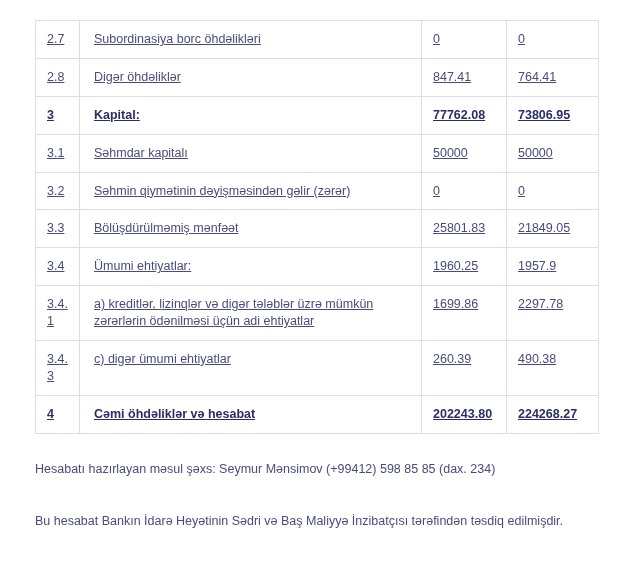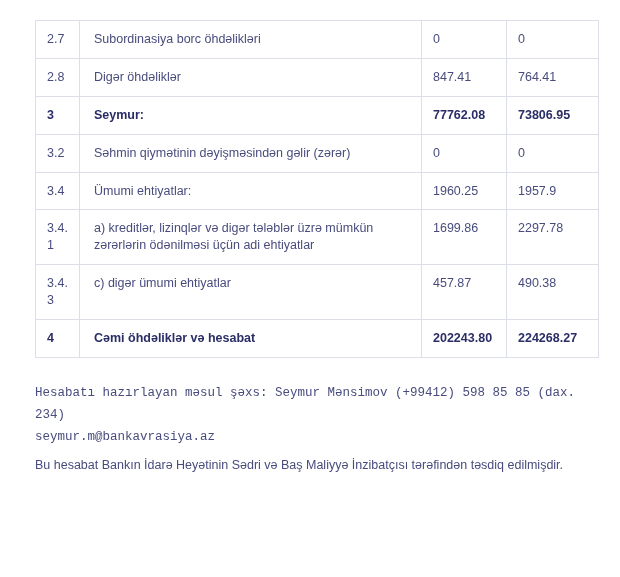--- a/index.html
+++ b/index.html
@@ -22,20 +22,21 @@
     width: 563px;
   }
   table.fin-table td {
     border: 1px solid #dcdfe9;
     padding: 10px 11px 10px 11px;
     vertical-align: top;
     font-size: 12.5px;
     line-height: 1.35;
     color: #484c7d;
     word-wrap: break-word;
+    text-decoration: underline;
   }
   table.fin-table td.label-cell {
     padding-left: 14px;
     padding-right: 32px;
   }
   table.fin-table tr.bold td {
     font-weight: 700;
     color: #2b2e66;
   }
   .col-num  { width: 44px; }
@@ -43,22 +44,21 @@
   .col-v1   { width: 85px; }
   .col-v2   { width: 92px; }
   .footer {
     margin-top: 24px;
     width: 560px;
     font-size: 12.5px;
     color: #484c7d;
     line-height: 22px;
   }
   .footer .contact-block {
-    margin: 0 0 6px 0;
-    font-family: Liberation Mono, monospace;
+    margin: 0 0 30px 0;
   }
   .footer .approval-block {
     margin: 0;
   }
 </style>
 </head>
 <body>
 
 <div class="page">
 
@@ -77,58 +77,69 @@
       <td>0</td>
     </tr>
         <tr>
       <td>2.8</td>
       <td class="label-cell">Digər öhdəliklər</td>
       <td>847.41</td>
       <td>764.41</td>
     </tr>
         <tr class="bold">
       <td>3</td>
-      <td class="label-cell">Seymur:</td>
+      <td class="label-cell">Kapital:</td>
       <td>77762.08</td>
       <td>73806.95</td>
+    </tr>
+        <tr>
+      <td>3.1</td>
+      <td class="label-cell">Səhmdar kapitalı</td>
+      <td>50000</td>
+      <td>50000</td>
     </tr>
         <tr>
       <td>3.2</td>
       <td class="label-cell">Səhmin qiymətinin dəyişməsindən gəlir (zərər)</td>
       <td>0</td>
       <td>0</td>
+    </tr>
+        <tr>
+      <td>3.3</td>
+      <td class="label-cell">Bölüşdürülməmiş mənfəət</td>
+      <td>25801.83</td>
+      <td>21849.05</td>
     </tr>
         <tr>
       <td>3.4</td>
       <td class="label-cell">Ümumi ehtiyatlar:</td>
       <td>1960.25</td>
       <td>1957.9</td>
     </tr>
         <tr>
       <td>3.4.1</td>
       <td class="label-cell">a) kreditlər, lizinqlər və digər tələblər üzrə mümkün zərərlərin ödənilməsi üçün adi ehtiyatlar</td>
       <td>1699.86</td>
       <td>2297.78</td>
     </tr>
         <tr>
       <td>3.4.3</td>
       <td class="label-cell">c) digər ümumi ehtiyatlar</td>
-      <td>457.87</td>
+      <td>260.39</td>
       <td>490.38</td>
     </tr>
         <tr class="bold">
       <td>4</td>
       <td class="label-cell">Cəmi öhdəliklər və hesabat</td>
       <td>202243.80</td>
       <td>224268.27</td>
     </tr>
       </tbody>
   </table>
 
   <div class="footer">
     <div class="contact-block">
       <div>Hesabatı hazırlayan məsul şəxs: Seymur Mənsimov (+99412) 598 85 85 (dax. 234)</div>
-      <div>seymur.m@bankavrasiya.az</div>
     </div>
     <div class="approval-block">Bu hesabat Bankın İdarə Heyətinin Sədri və Baş Maliyyə İnzibatçısı tərəfindən təsdiq edilmişdir.</div>
   </div>
 
 </div>
 
 </body></html>

